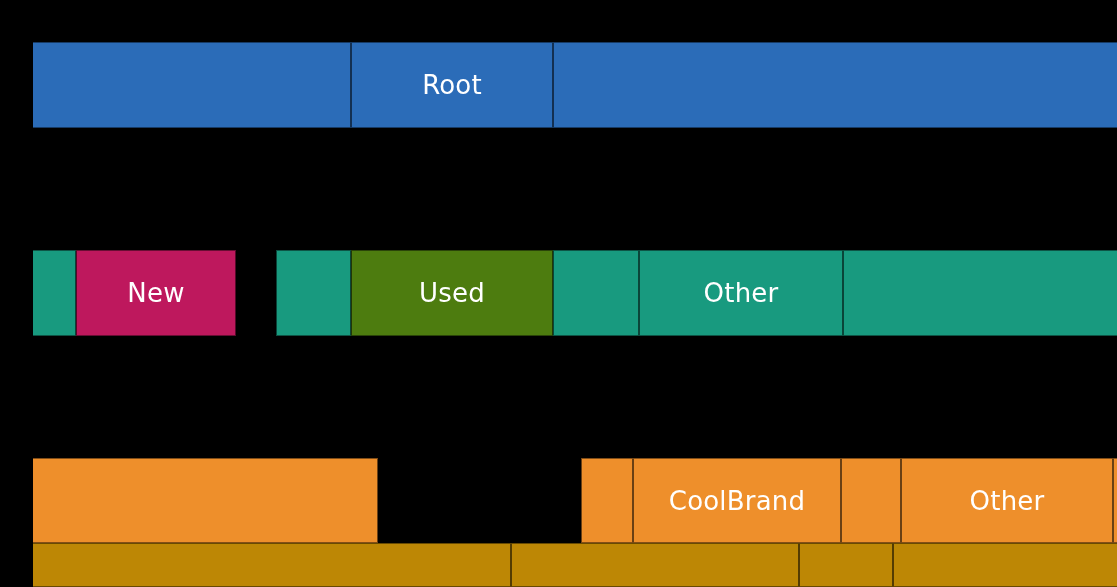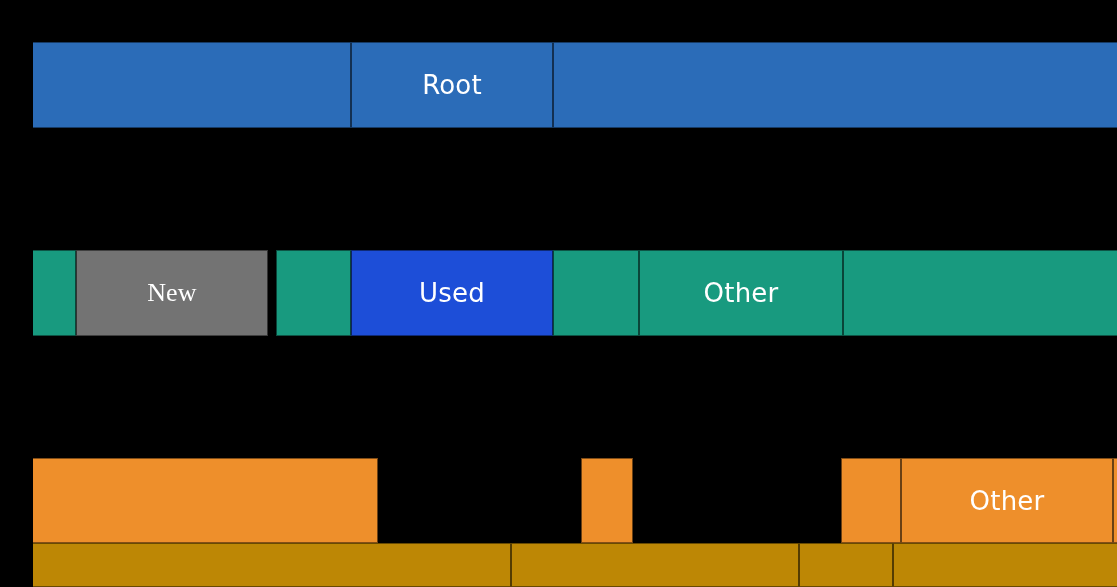--- a/index.html
+++ b/index.html
@@ -64,45 +64,48 @@
         <span class="node-label">Root</span>
       </div>
       <div class="node sep-left sep-top sep-bottom" style="left: 520px; width: 597px; background: rgb(43, 108, 184); color: rgb(255, 255, 255);">
         <span class="node-label"></span>
       </div>
     </div>
     <div class="level-row" style="top: 250px; height: 86px;">
       <div class="node sep-right sep-top sep-bottom" style="left: 0px; width: 43px; background: rgb(24, 154, 127); color: rgb(255, 255, 255);">
         <span class="node-label"></span>
       </div>
-      <div class="node sep-left sep-right sep-top sep-bottom" style="left: 43px; width: 192px; background: #737373; color: rgb(255, 255, 255); font-family: Liberation Serif, serif;">
+      <div class="node sep-left sep-right sep-top sep-bottom" style="left: 43px; width: 160px; background: #be185d; color: rgb(255, 255, 255);">
         <span class="node-label">New</span>
       </div>
       <div class="node sep-left sep-right sep-top sep-bottom" style="left: 243px; width: 75px; background: rgb(24, 154, 127); color: rgb(255, 255, 255);">
         <span class="node-label"></span>
       </div>
-      <div class="node sep-left sep-right sep-top sep-bottom" style="left: 318px; width: 202px; background: #1d4ed8; color: rgb(255, 255, 255);">
+      <div class="node sep-left sep-right sep-top sep-bottom" style="left: 318px; width: 202px; background: #4d7c0f; color: rgb(255, 255, 255);">
         <span class="node-label">Used</span>
       </div>
       <div class="node sep-left sep-right sep-top sep-bottom" style="left: 520px; width: 86px; background: rgb(24, 154, 127); color: rgb(255, 255, 255);">
         <span class="node-label"></span>
       </div>
       <div class="node sep-left sep-right sep-top sep-bottom" style="left: 606px; width: 204px; background: rgb(24, 154, 127); color: rgb(255, 255, 255);">
         <span class="node-label">Other</span>
       </div>
       <div class="node sep-left sep-top sep-bottom" style="left: 810px; width: 307px; background: rgb(24, 154, 127); color: rgb(255, 255, 255);">
         <span class="node-label"></span>
       </div>
     </div>
     <div class="level-row" style="top: 458px; height: 85px;">
       <div class="node sep-right sep-top sep-bottom" style="left: 0px; width: 345px; background: rgb(238, 143, 43); color: rgb(255, 255, 255);">
         <span class="node-label"></span>
       </div>
       <div class="node sep-left sep-right sep-top sep-bottom" style="left: 548px; width: 52px; background: rgb(238, 143, 43); color: rgb(255, 255, 255);">
         <span class="node-label"></span>
+      </div>
+      <div class="node sep-left sep-right sep-top sep-bottom" style="left: 600px; width: 208px; background: rgb(238, 143, 43); color: rgb(255, 255, 255);">
+        <span class="node-label">CoolBrand</span>
       </div>
       <div class="node sep-left sep-right sep-top sep-bottom" style="left: 808px; width: 60px; background: rgb(238, 143, 43); color: rgb(255, 255, 255);">
         <span class="node-label"></span>
       </div>
       <div class="node sep-left sep-right sep-top sep-bottom" style="left: 868px; width: 212px; background: rgb(238, 143, 43); color: rgb(255, 255, 255);">
         <span class="node-label">Other</span>
       </div>
       <div class="node sep-left sep-top sep-bottom" style="left: 1080px; width: 37px; background: rgb(238, 143, 43); color: rgb(255, 255, 255);">
         <span class="node-label"></span>
       </div>

